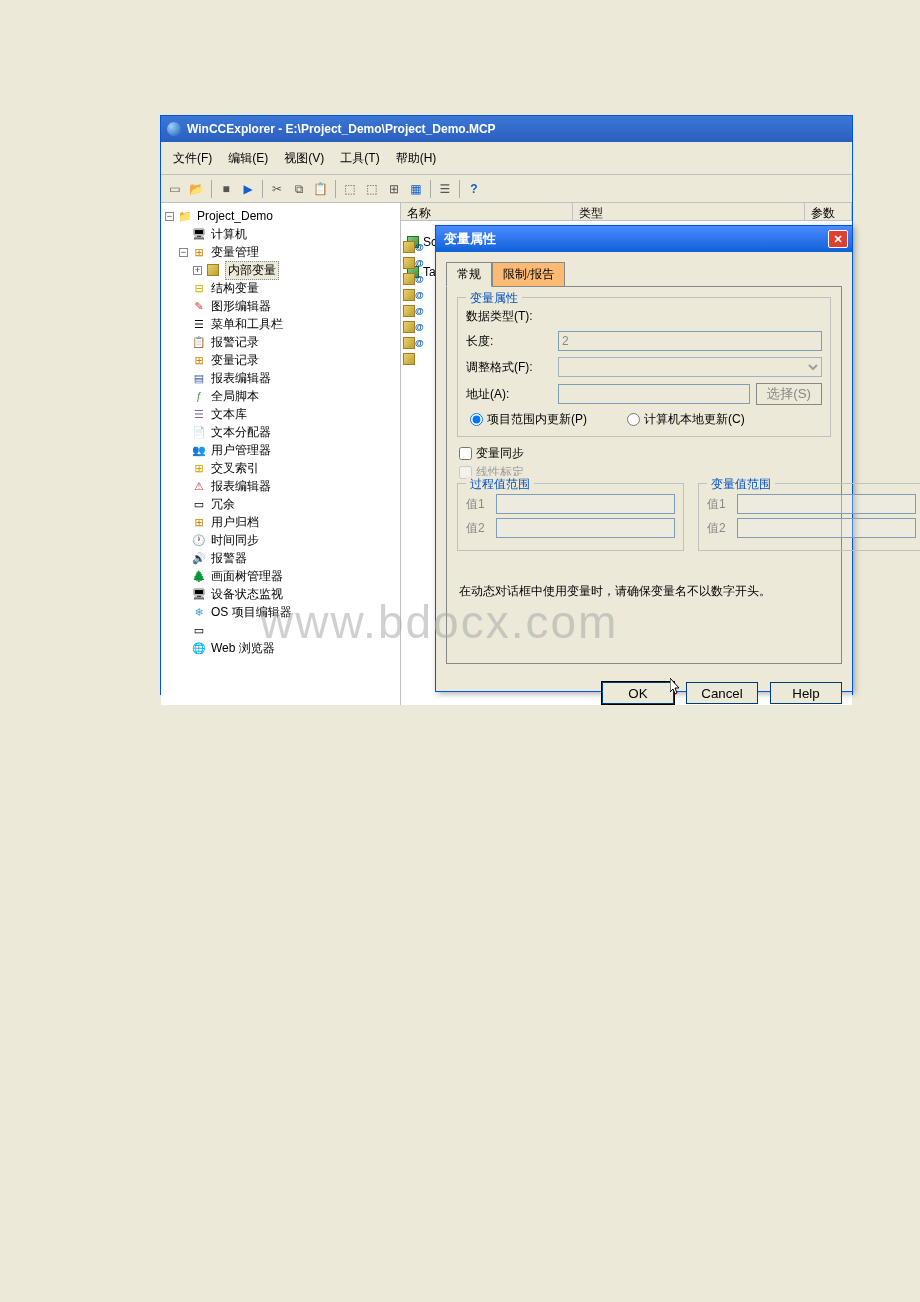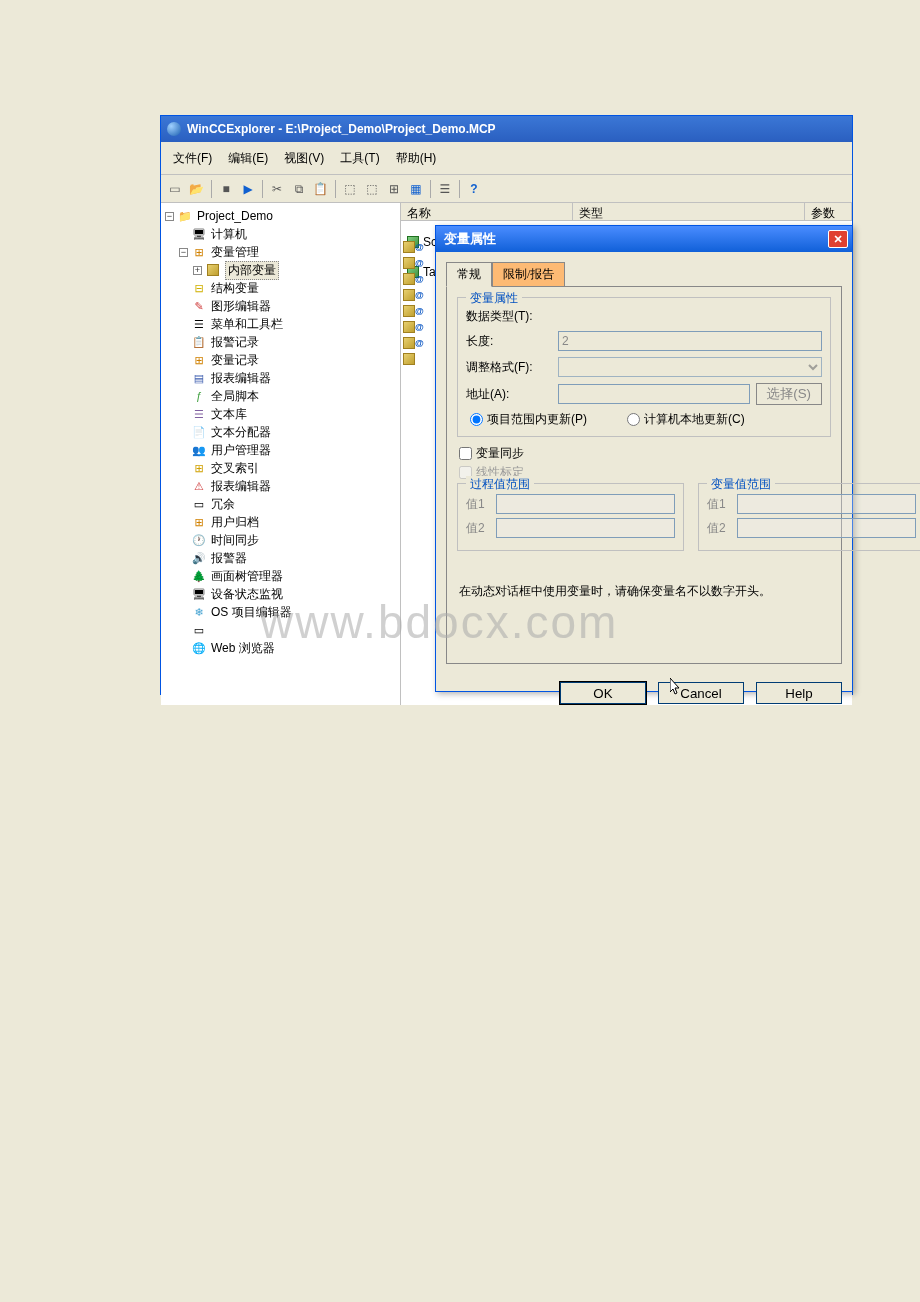--- a/index.html
+++ b/index.html
@@ -49,21 +49,21 @@
 .radio input { margin: 0; }
 .chk-row { display: flex; align-items: center; gap: 4px; margin: 2px 0 2px 2px; }
 .chk-row.disabled { color: #999; }
 .range-groups { display: flex; gap: 14px; }
 .range-groups .group { flex: 1; }
 .range-row { display: flex; align-items: center; margin-bottom: 4px; }
 .range-row span { width: 30px; color: #888; }
 .range-row input { flex: 1; height: 20px; border: 1px solid #7f9db9; }
 .note { margin: 24px 2px 4px; }
 .dlg-buttons { display: flex; justify-content: flex-end; gap: 12px; padding: 8px 10px 10px; }
-.dlg-buttons button { width: 86px; height: 22px; border: 1px solid #003c74; background: #ece9d8; cursor: default; }
+.dlg-buttons button { width: 72px; height: 22px; border: 1px solid #003c74; background: #ece9d8; cursor: default; }
 .dlg-buttons button.default { outline: 1px solid #000; }
 .watermark { position: absolute; left: 260px; top: 595px; font-size: 46px; color: rgba(170,170,170,0.55); font-family: Arial, sans-serif; letter-spacing: 2px; pointer-events: none; }
 .cursor { position: absolute; left: 670px; top: 678px; width: 12px; height: 18px; }
 .cursor svg { width: 12px; height: 18px; }
 </style>
 </head>
 <body>
 
 <div class="app">
   <div class="titlebar">

